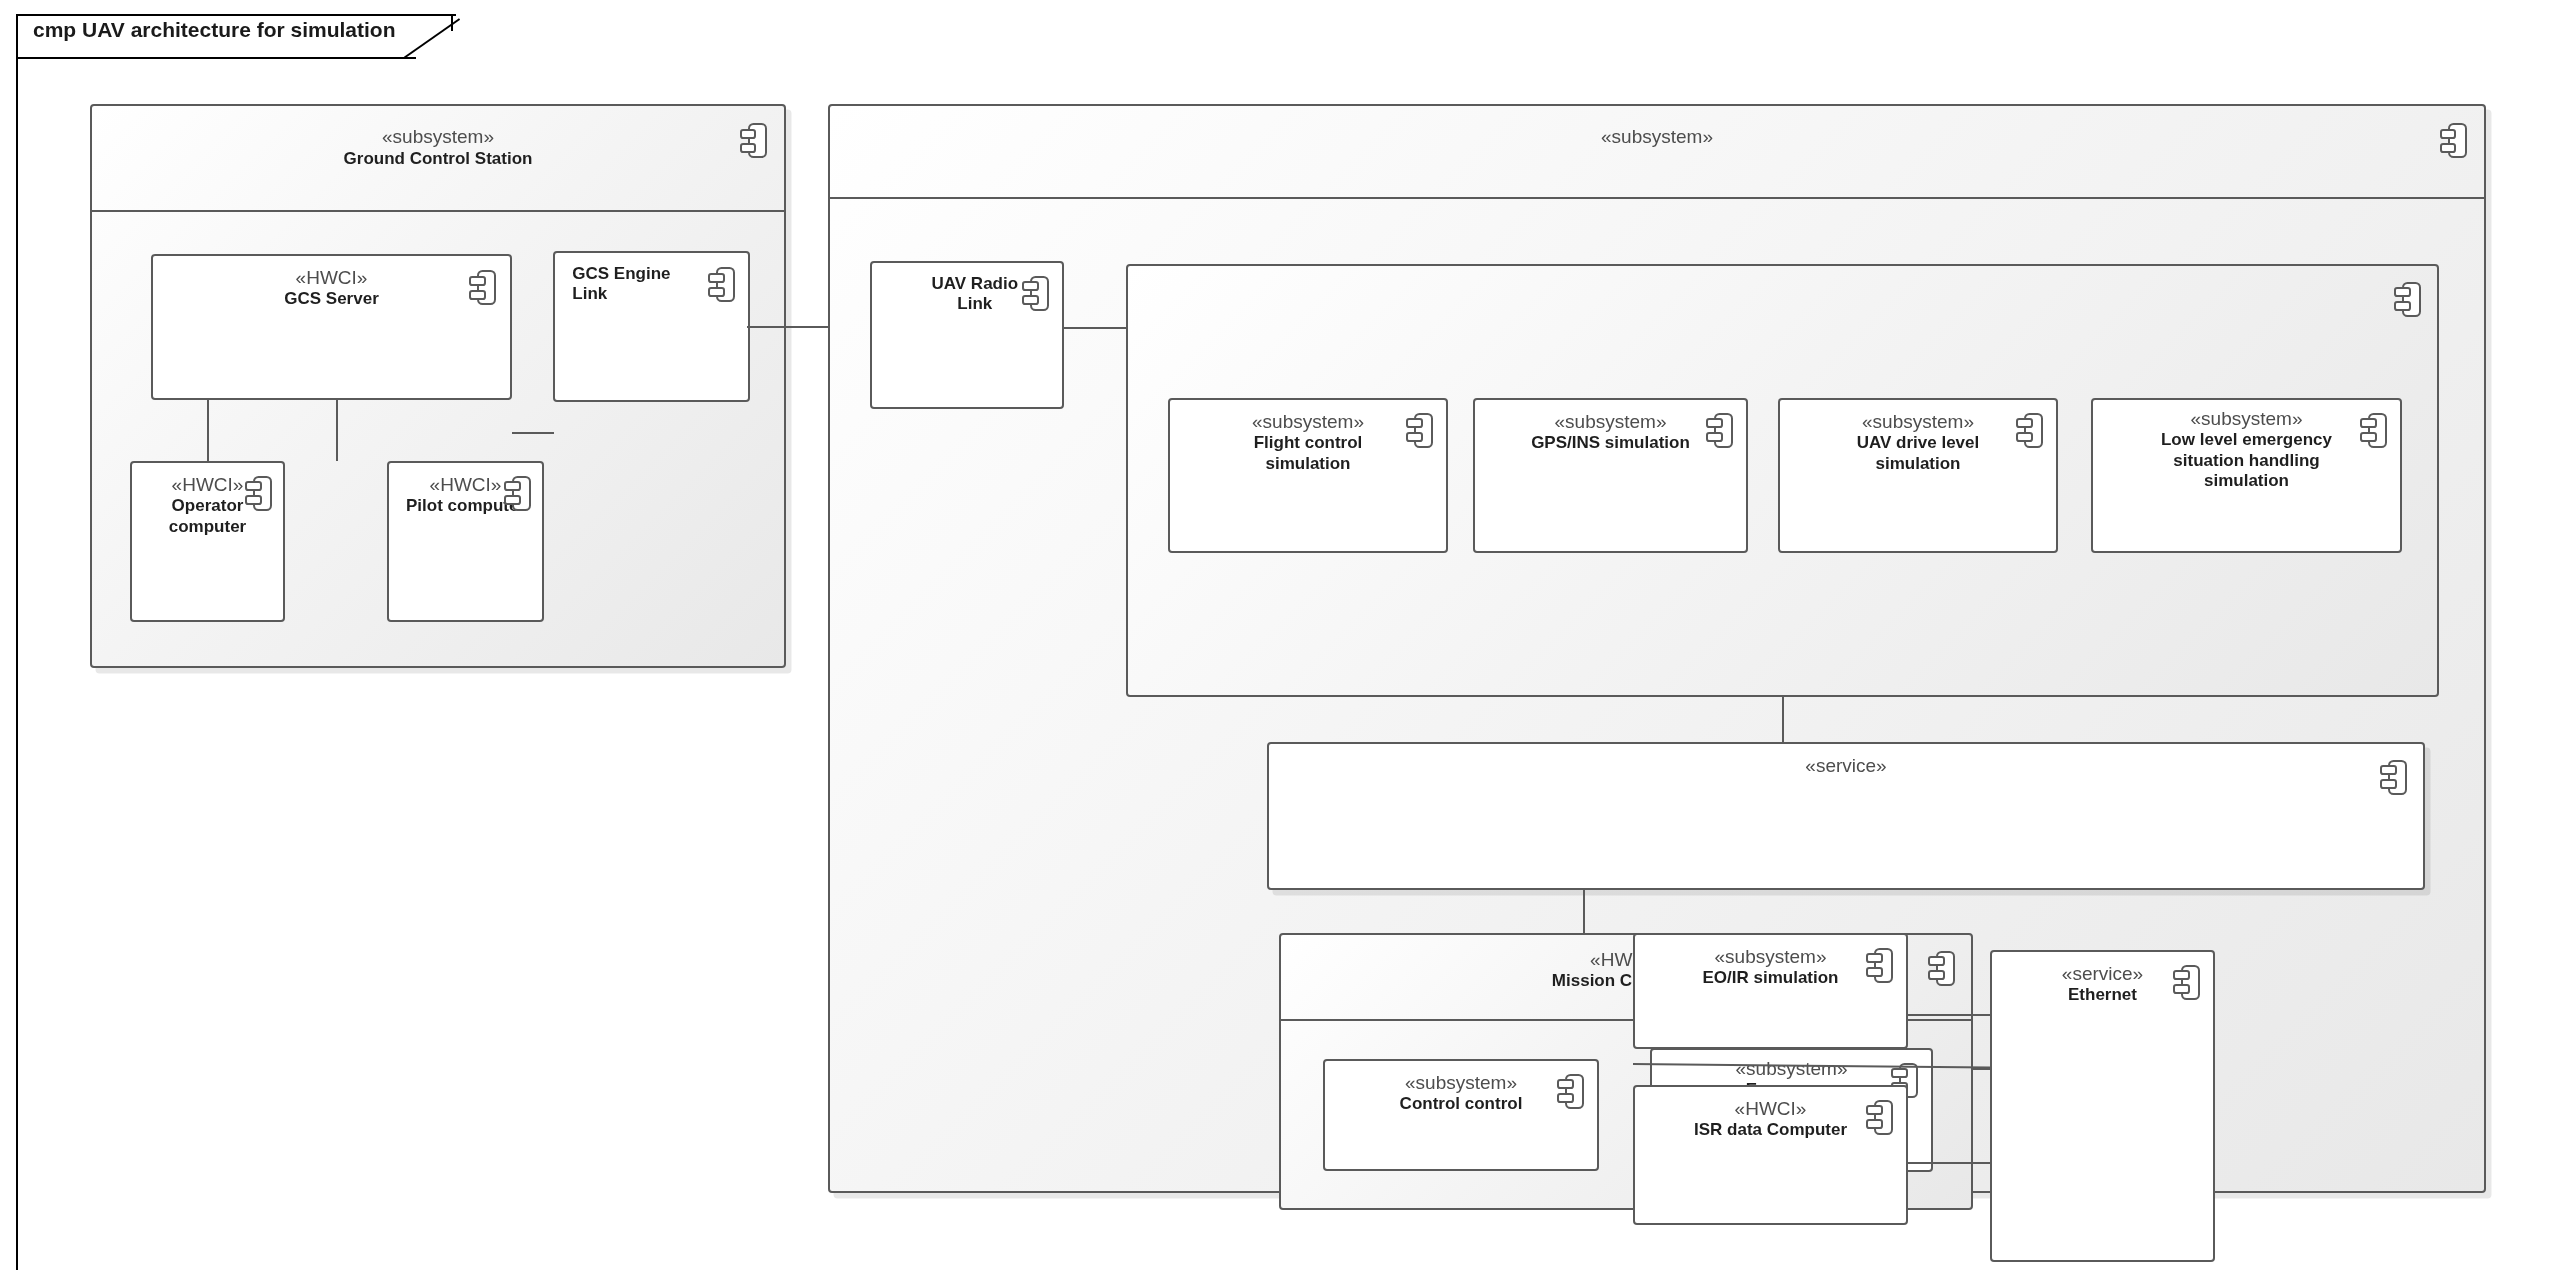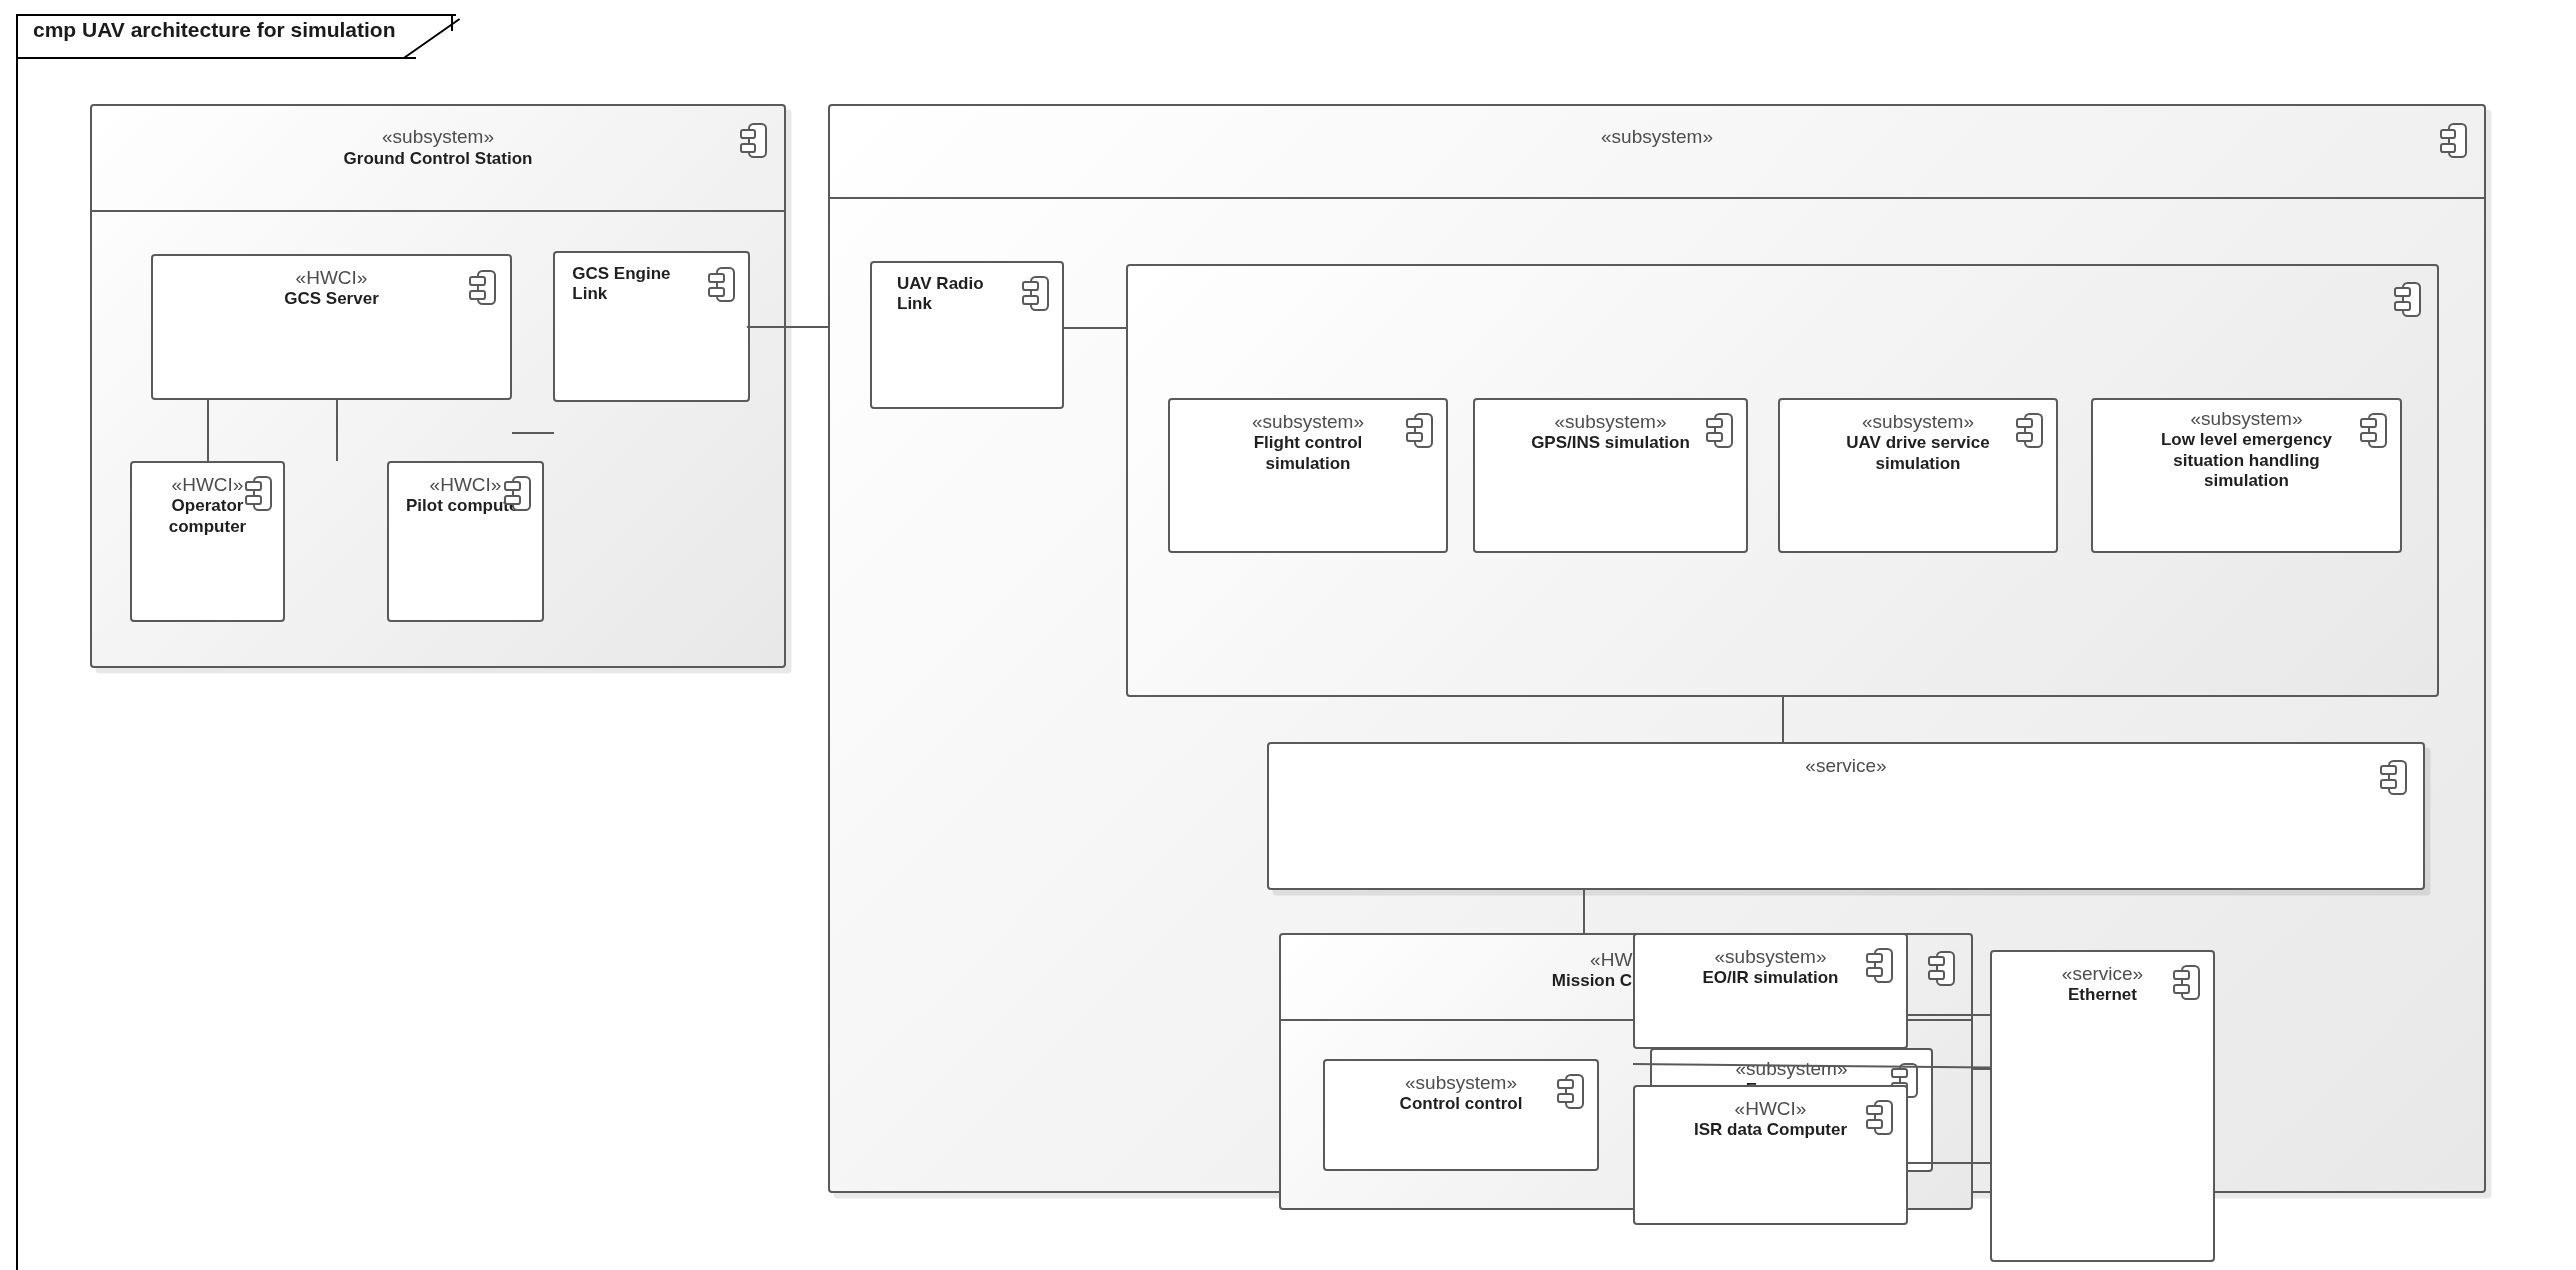--- a/index.html
+++ b/index.html
@@ -245,21 +245,21 @@
     <div class="cmp-header" style="height:93px;">
       <div class="stereo" style="margin-top:20.4px;">«subsystem»</div>
     </div>
     <div class="cmp-icon" style="right:17.3px; top:17.3px;">
       <div class="body"></div>
         <div class="tab t1"></div>
         <div class="tab t2"></div>
     </div>
 
     <div class="cmp plain" style="left:40px; top:155px; width:194px; height:148px;">
-      <div class="leaf-label" style="text-align:left; padding-left:25px;">
+      <div class="leaf-label" style="text-align:center; padding-left:25px;">
         <div class="nm">UAV Radio</div>
         <div class="nm">Link</div>
       </div>
       <div class="cmp-icon" style="right:12.6px; top:12.6px;">
         <div class="body"></div>
           <div class="tab t1"></div>
           <div class="tab t2"></div>
       </div>
     </div>
 
@@ -293,21 +293,21 @@
         <div class="cmp-icon" style="right:12.6px; top:12.6px;">
           <div class="body"></div>
             <div class="tab t1"></div>
             <div class="tab t2"></div>
         </div>
       </div>
 
       <div class="cmp plain" style="left:650px; top:132px; width:280px; height:155px;">
         <div class="leaf-label">
           <div class="stereo">«subsystem»</div>
-          <div class="nm">UAV drive service</div>
+          <div class="nm">UAV drive level</div>
           <div class="nm">simulation</div>
         </div>
         <div class="cmp-icon" style="right:12.6px; top:12.6px;">
           <div class="body"></div>
             <div class="tab t1"></div>
             <div class="tab t2"></div>
         </div>
       </div>
 
       <div class="cmp plain" style="left:963px; top:132px; width:311px; height:155px;">

